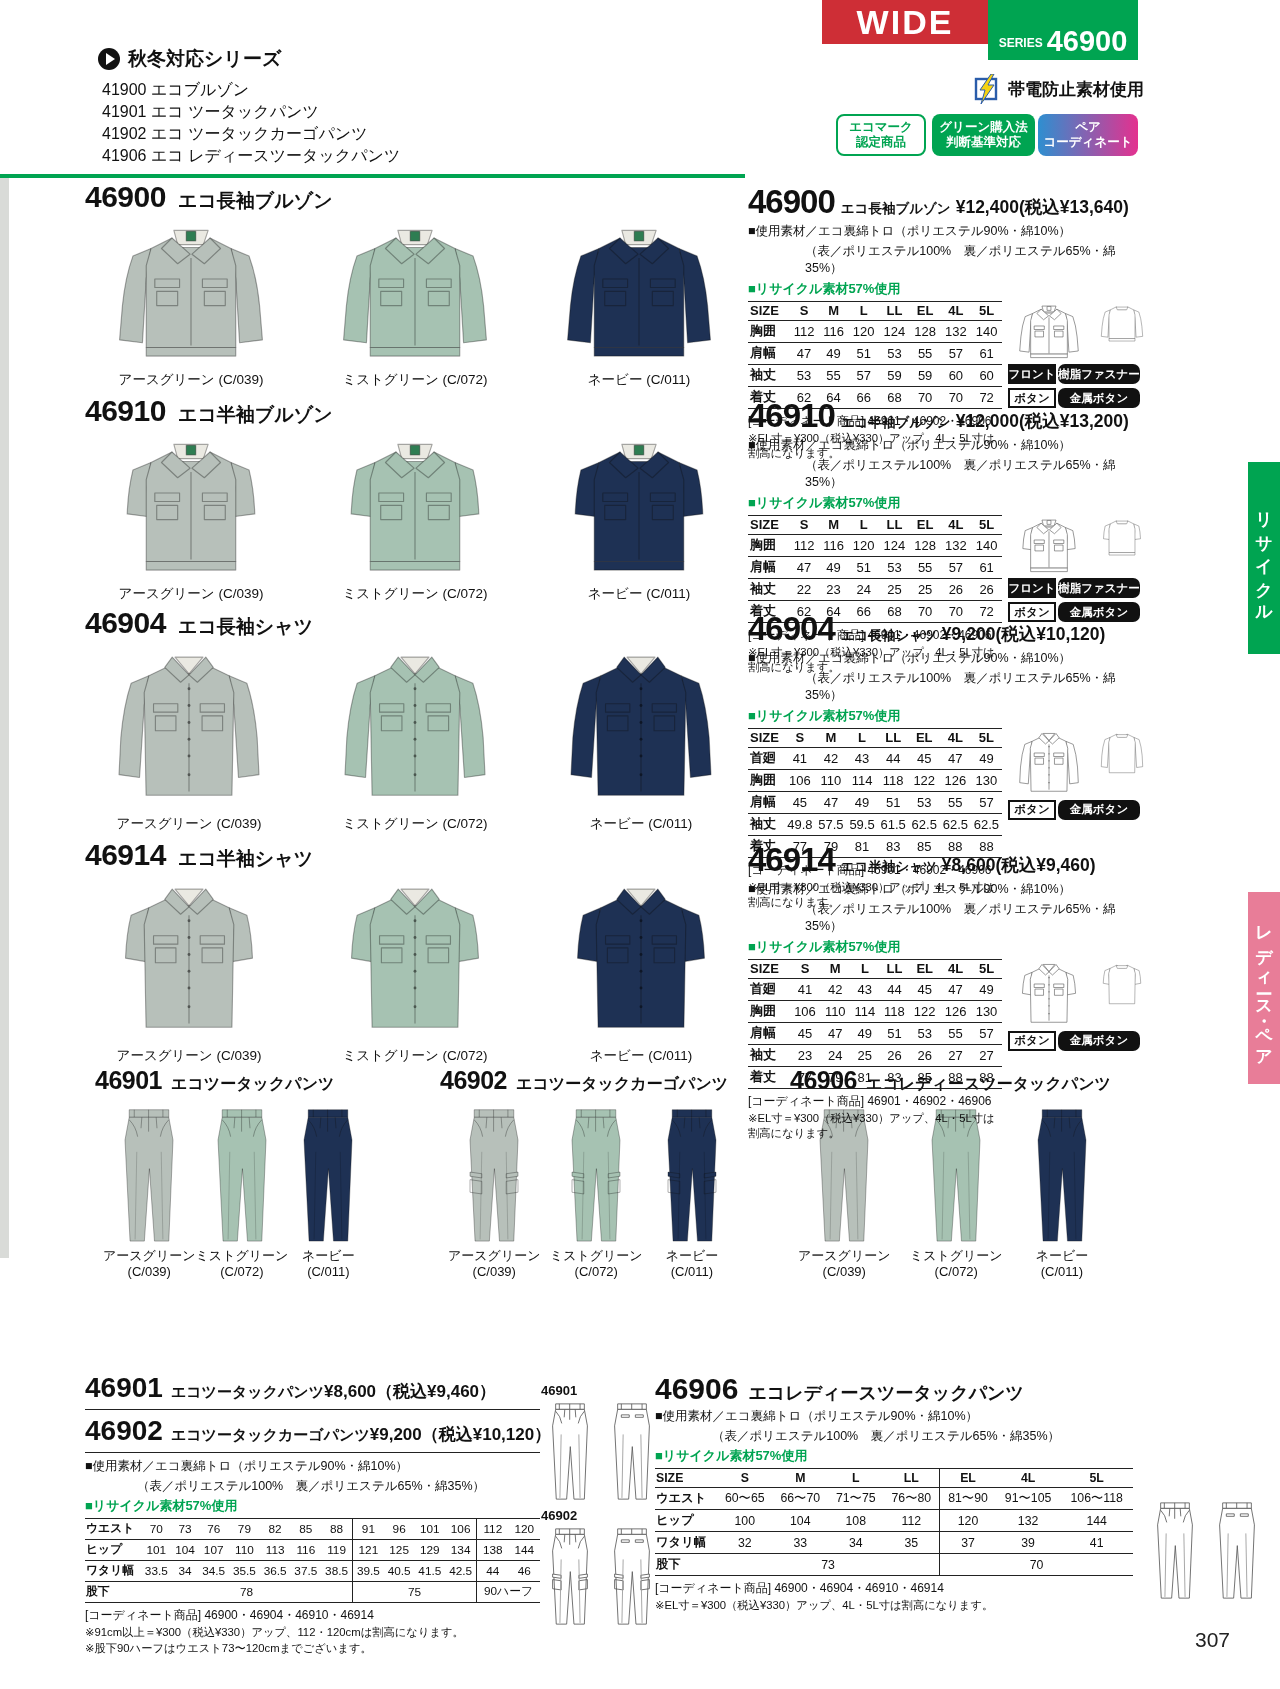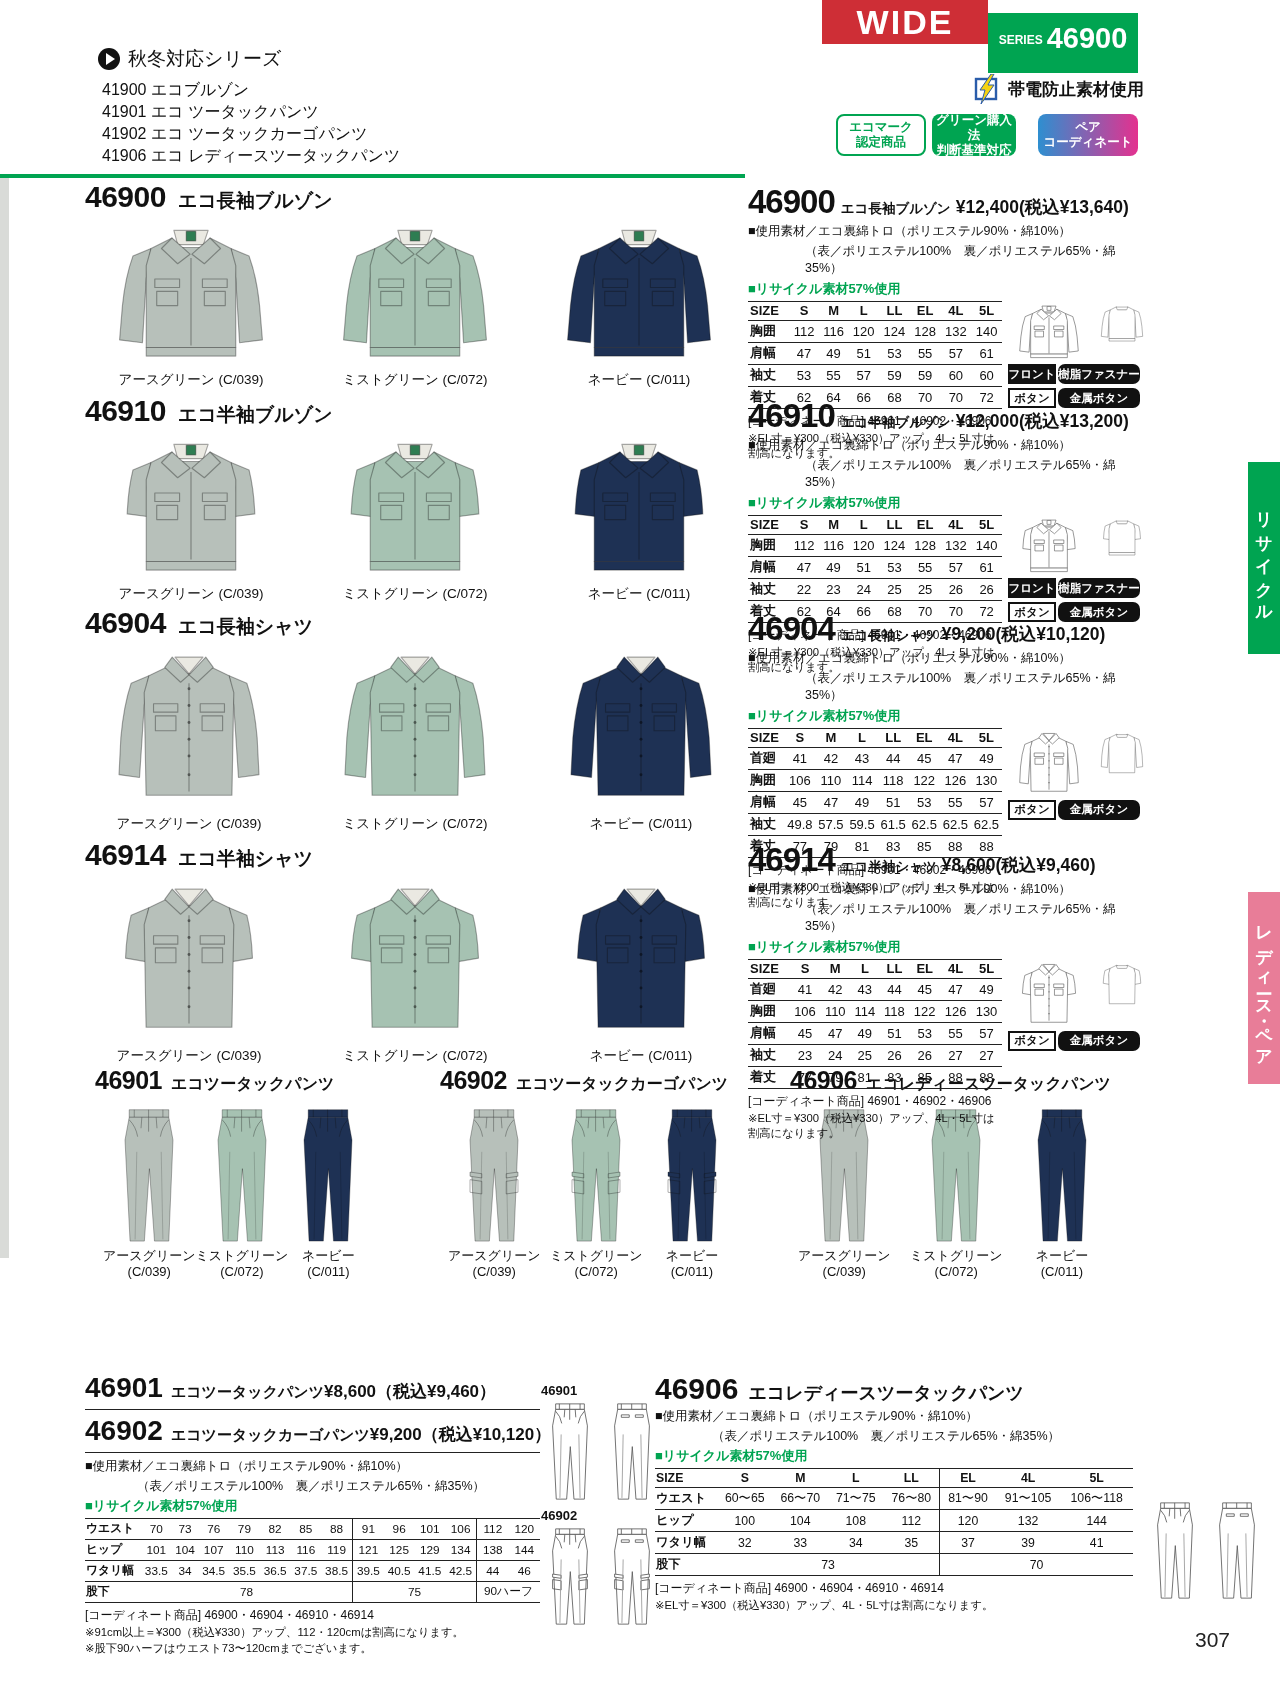--- a/index.html
+++ b/index.html
@@ -5,36 +5,36 @@
   * { box-sizing: border-box; }
   html,body { margin:0; padding:0; background:#fff; }
   .page {
     position:relative; width:1280px; height:1689px; background:#fff; overflow:hidden;
     font-family:"Liberation Sans","DejaVu Sans",sans-serif; color:#111;
     --green:#00a451; --red:#ce2e36; --pink:#e87d98; --gblue:#2e8fd0; --gmag:#e4318f;
   }
   
   .wide-box{position:absolute;left:822px;top:0;width:166px;height:44px;background:var(--red);color:#fff;
     display:flex;align-items:center;justify-content:center;font-size:34px;font-weight:bold;letter-spacing:2px;}
-  .series-box{position:absolute;left:988px;top:13px;width:150px;height:60px;background:var(--green);color:#fff;
-    display:flex;align-items:flex-end;justify-content:center;padding-bottom:22px;}
+  .series-box{position:absolute;left:988px;top:0;width:150px;height:60px;background:var(--green);color:#fff;
+    display:flex;align-items:flex-end;justify-content:center;padding-bottom:6px;}
   .series-box .sl{font-size:12px;font-weight:bold;margin:0 4px 4px 0;}
   .series-box .sn{font-size:29px;font-weight:bold;line-height:.85;}
   .series-list{position:absolute;left:98px;top:46px;}
-  .series-title{display:flex;align-items:center;font-size:19px;font-weight:normal;}
+  .series-title{display:flex;align-items:center;font-size:19px;font-weight:bold;}
   .play{width:22px;height:22px;border-radius:50%;background:#111;margin-right:8px;position:relative;flex:0 0 22px;}
   .play:after{content:'';position:absolute;left:8px;top:5px;border-left:9px solid #fff;border-top:6px solid transparent;border-bottom:6px solid transparent;}
   .series-items{margin:7px 0 0 4px;font-size:16px;line-height:22px;}
   .antistatic{position:absolute;left:972px;top:74px;display:flex;align-items:center;}
   .anti-text{font-size:17px;font-weight:bold;margin-left:6px;}
   .badge{position:absolute;top:114px;height:42px;border-radius:8px;display:flex;flex-direction:column;
     align-items:center;justify-content:center;font-weight:bold;line-height:1.2;text-align:center;}
   .badge span{font-size:12.5px;}
   .badge-outline{left:836px;width:90px;border:2.5px solid var(--green);color:var(--green);background:#fff;}
-  .badge-solid{left:932px;width:84px;background:var(--green);color:#fff;}
+  .badge-solid{left:932px;width:103px;background:var(--green);color:#fff;}
   .badge-grad{left:1038px;width:100px;background:linear-gradient(90deg,var(--gblue),var(--gmag));color:#fff;}
   .green-rule{position:absolute;left:0;top:174px;width:745px;height:4px;background:var(--green);}
   .gutter{position:absolute;left:0;top:178px;width:9px;height:1080px;background:#d9dbd8;}
   
   .prod-section{position:absolute;left:85px;width:660px;}
   .prod-head{display:flex;align-items:baseline;}
   .prod-code{font-size:30px;font-weight:bold;letter-spacing:-.5px;}
   .prod-name{font-size:19px;font-weight:bold;margin-left:12px;}
   .figs{display:flex;justify-content:space-between;padding:0 6px;margin-top:4px;}
   .fig{display:flex;flex-direction:column;align-items:center;}

